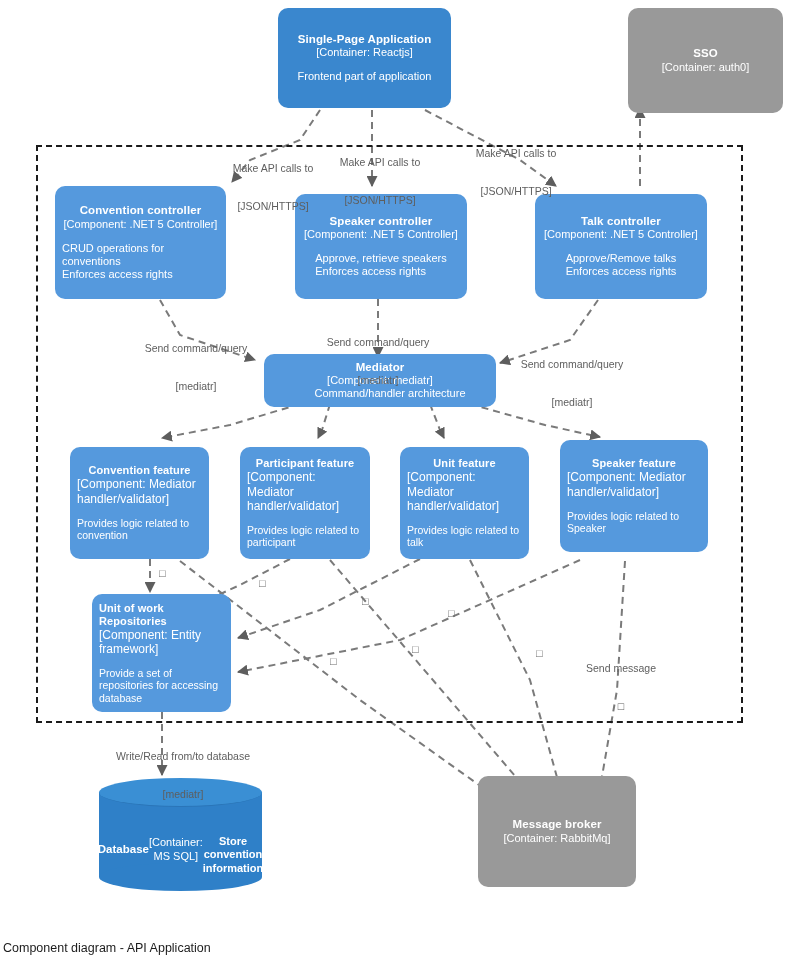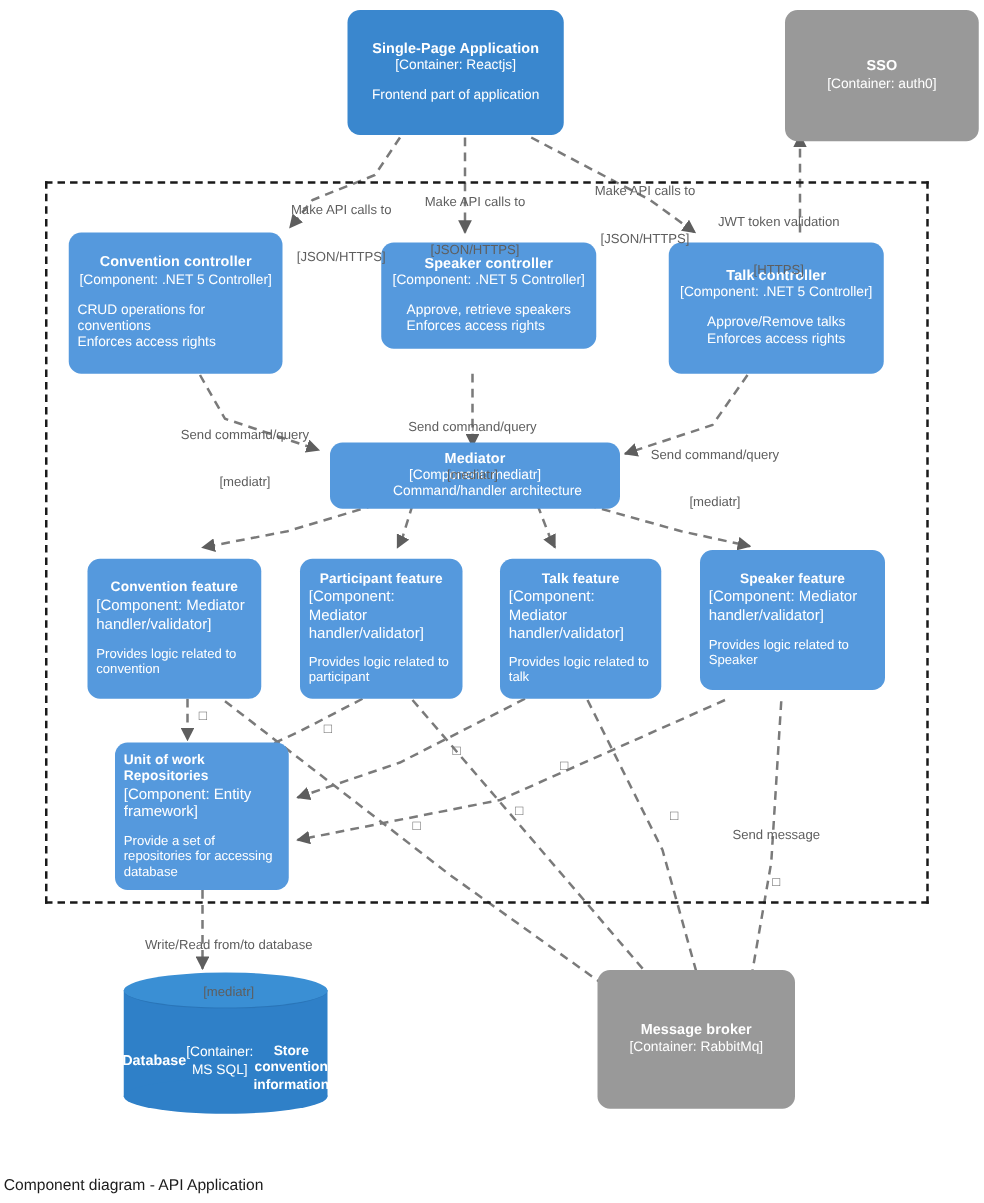--- a/index.html
+++ b/index.html
@@ -214,21 +214,21 @@
     <div class="n-tech">[Container: auth0]</div>
   </div>
 
   <div class="node blue" style="left:55px; top:186px; width:171px; height:113px;">
     <div class="n-title">Convention controller</div>
     <div class="n-tech">[Component: .NET 5 Controller]</div>
     <div class="n-desc" style="white-space:pre-line;">CRUD operations for conventions
 Enforces access rights</div>
   </div>
 
-  <div class="node blue" style="left:305px; top:194px; width:172px; height:85px;">
+  <div class="node blue" style="left:295px; top:194px; width:172px; height:105px;">
     <div class="n-title">Speaker controller</div>
     <div class="n-tech">[Component: .NET 5 Controller]</div>
     <div class="n-desc" style="white-space:pre-line;">Approve, retrieve speakers
 Enforces access rights</div>
   </div>
 
   <div class="node blue" style="left:535px; top:194px; width:172px; height:105px;">
     <div class="n-title">Talk controller</div>
     <div class="n-tech">[Component: .NET 5 Controller]</div>
     <div class="n-desc" style="white-space:pre-line;">Approve/Remove talks
@@ -247,21 +247,21 @@
     <div class="n-desc">Provides logic related to convention</div>
   </div>
 
   <div class="node blue small" style="left:240px; top:447px; width:130px; height:112px;">
     <div class="n-title">Participant feature</div>
     <div class="n-tech">[Component: Mediator handler/validator]</div>
     <div class="n-desc">Provides logic related to participant</div>
   </div>
 
   <div class="node blue small" style="left:400px; top:447px; width:129px; height:112px;">
-    <div class="n-title">Talk feature</div>
+    <div class="n-title">Unit feature</div>
     <div class="n-tech">[Component: Mediator handler/validator]</div>
     <div class="n-desc">Provides logic related to talk</div>
   </div>
 
   <div class="node blue small" style="left:560px; top:440px; width:148px; height:112px;">
     <div class="n-title">Speaker feature</div>
     <div class="n-tech">[Component: Mediator handler/validator]</div>
     <div class="n-desc">Provides logic related to Speaker</div>
   </div>
 
@@ -295,24 +295,20 @@
   <div class="edge-label" style="left:325px; top:130px; width:110px;">
     <span class="el-main">Make API calls to</span>
     <span class="el-tech">[JSON/HTTPS]</span>
   </div>
 
   <div class="edge-label" style="left:461px; top:121px; width:110px;">
     <span class="el-main">Make API calls to</span>
     <span class="el-tech">[JSON/HTTPS]</span>
   </div>
 
-  <div class="edge-label" style="left:566px; top:146px; width:114px;">
-    <span class="el-main">JWT token validation</span>
-    <span class="el-tech">[HTTPS]</span>
-  </div>
 
   <div class="edge-label" style="left:132px; top:316px; width:128px;">
     <span class="el-main">Send command/query</span>
     <span class="el-tech">[mediatr]</span>
   </div>
 
   <div class="edge-label" style="left:314px; top:310px; width:128px;">
     <span class="el-main">Send command/query</span>
     <span class="el-tech">[mediatr]</span>
   </div>

